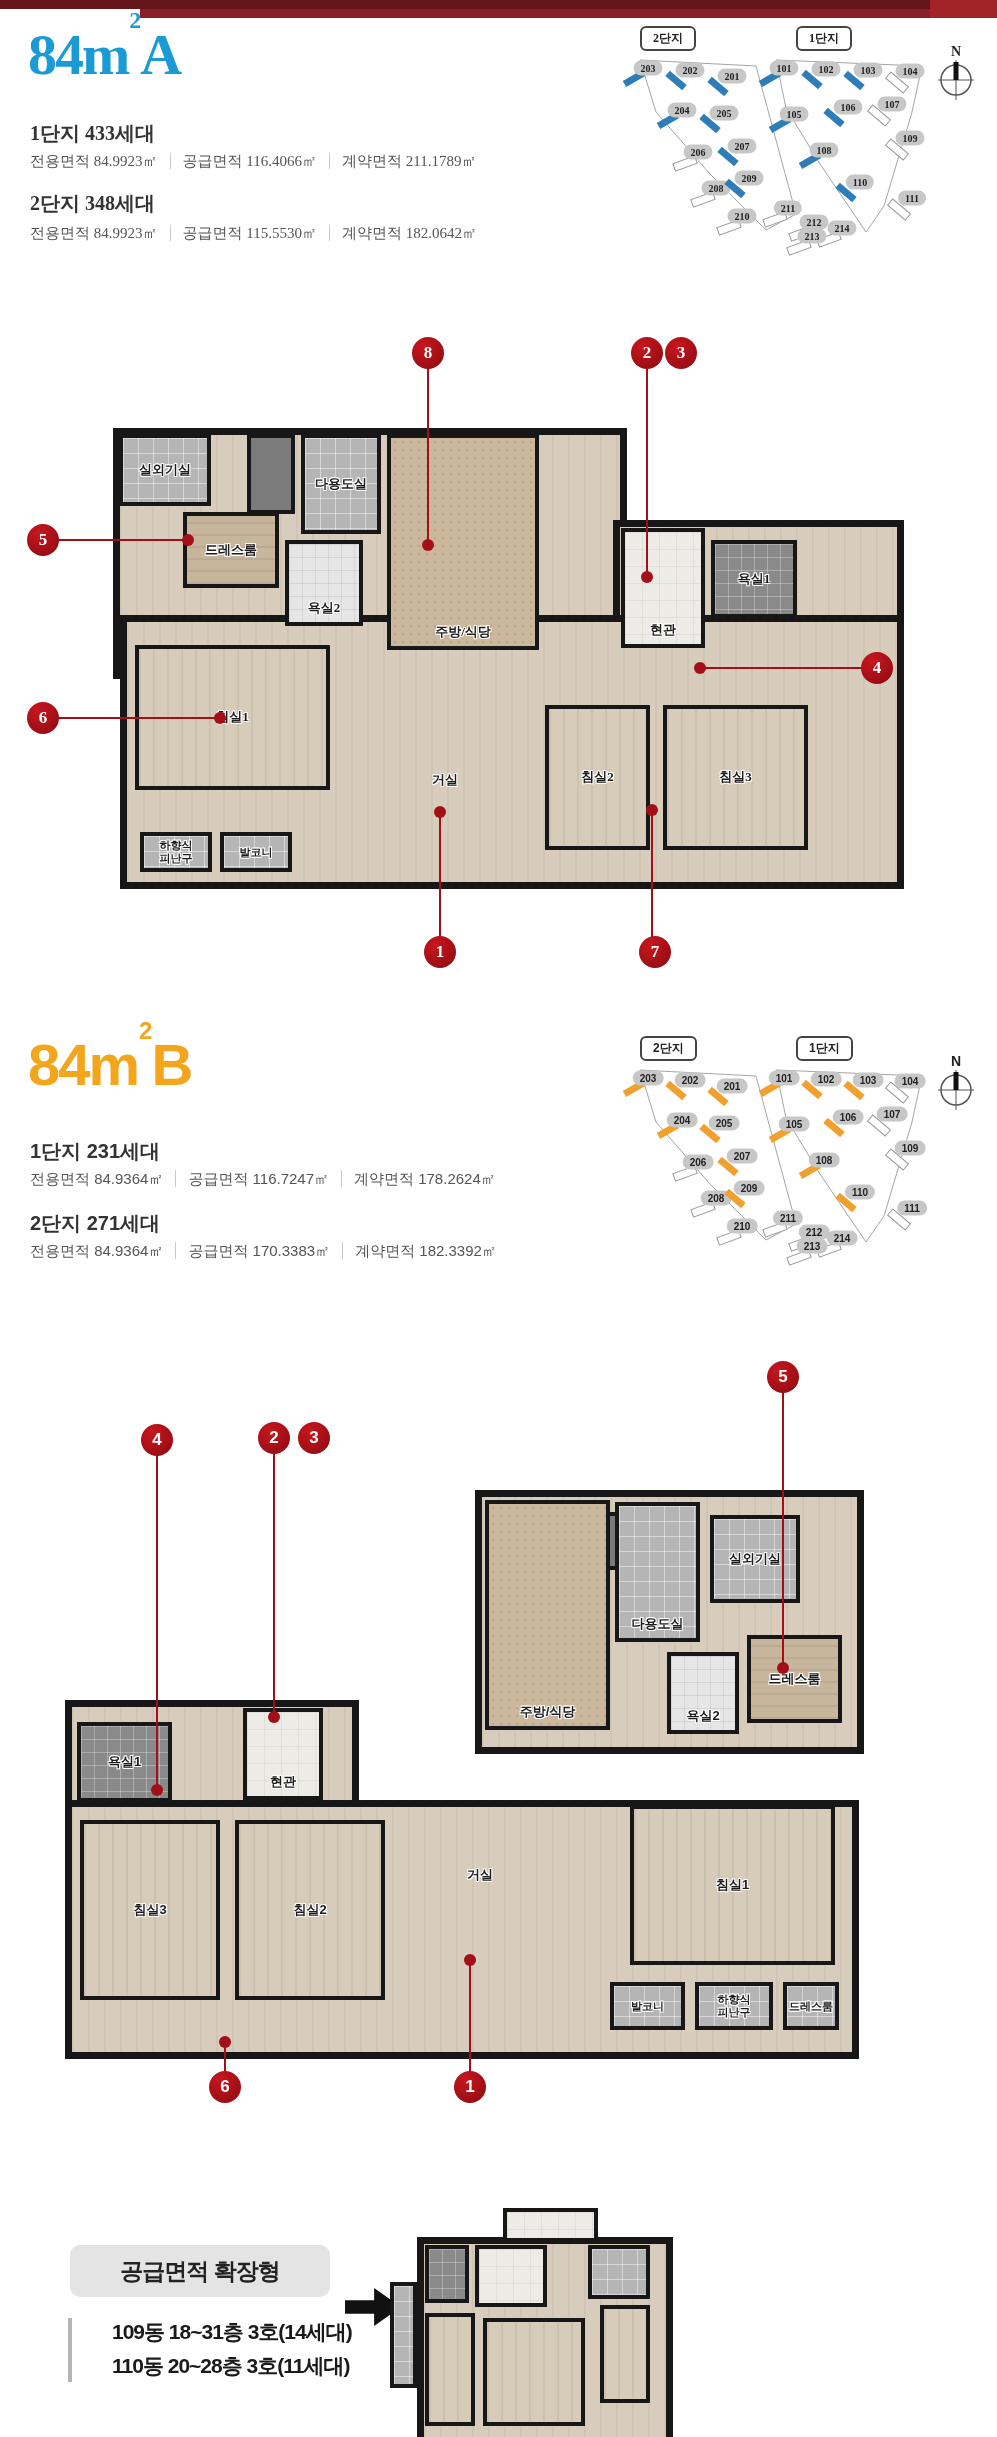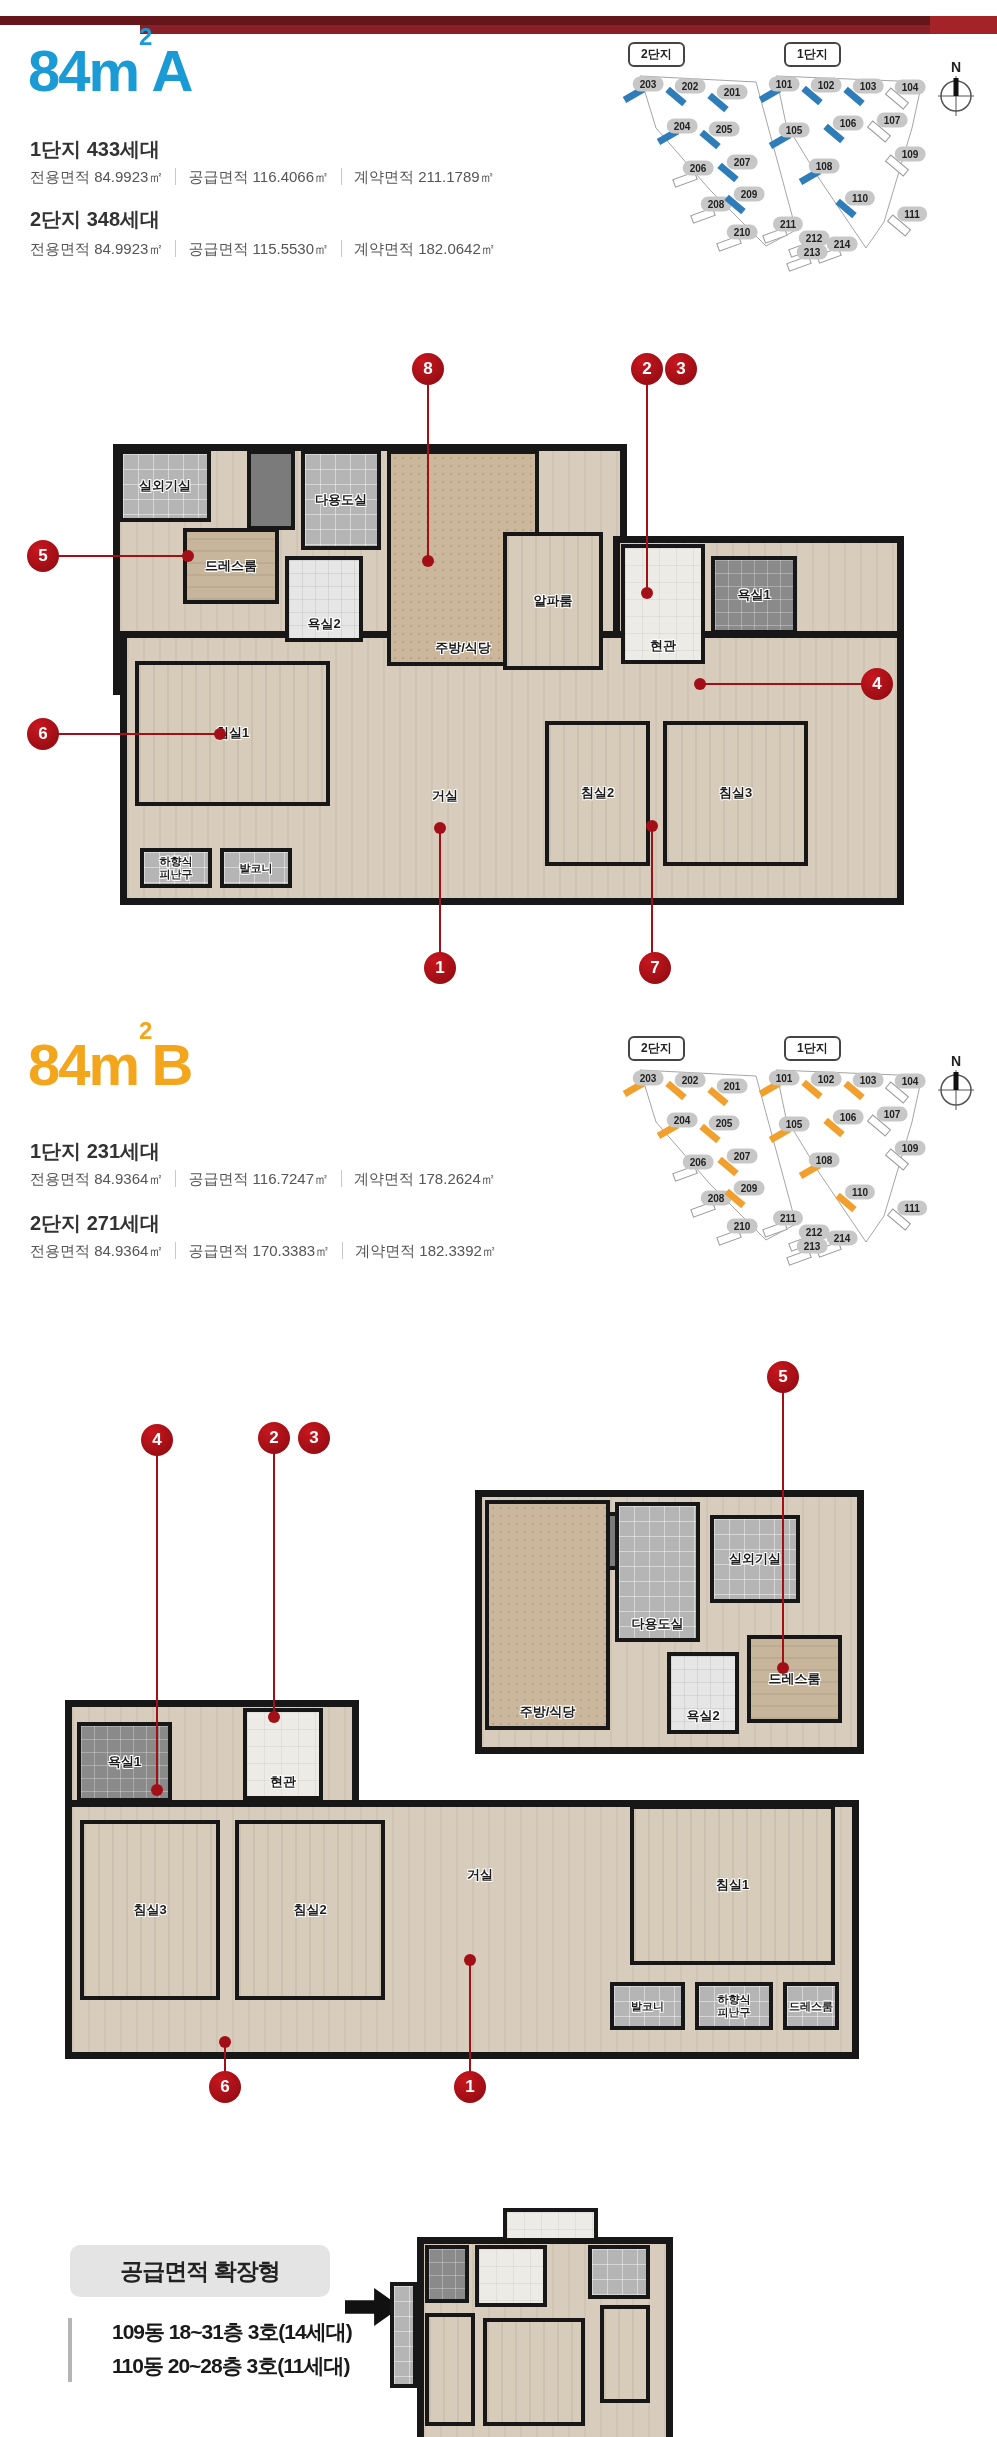--- a/index.html
+++ b/index.html
@@ -11,21 +11,21 @@
   
   .title{position:absolute;left:28px;font-size:58px;font-weight:700;letter-spacing:-2px;line-height:1;}
   .title sup{font-size:24px;position:relative;top:-26px;font-weight:700;margin:0 1px;}
   .cname{position:absolute;left:30px;font-size:20px;font-weight:700;color:#333;}
   .careas{position:absolute;left:30px;font-size:15px;color:#555;white-space:nowrap;}
   .careas .area+.area{border-left:1px solid #c9c9c9;padding-left:12px;margin-left:12px;}
   
   .sitemap{position:absolute;width:375px;height:235px;}
   .map-svg{position:absolute;left:0;top:0;}
   .map-label{position:absolute;border:2px solid #444;border-radius:6px;background:#fff;
-             font-weight:700;font-size:12px;padding:2px 11px;color:#222;}
+             font-weight:700;font-size:12px;padding:2px 11px;color:#222;margin-left:12px;}
   .bld-pill{position:absolute;transform:translate(-50%,-50%);background:#c7c7c7;border-radius:9px;
             font-size:10px;font-weight:700;color:#222;padding:1px 7px;line-height:1.3;white-space:nowrap;}
   .bld-bar{position:absolute;width:22px;height:7px;border:1px solid #999;background:#fff;}
   .bld-bar.hl{border:none;}
   .compass{position:absolute;}
   
   .plan{position:absolute;}
   .base{position:absolute;border:7px solid #171717;background:#d8cdbc;
         background-image:repeating-linear-gradient(90deg,rgba(0,0,0,.04) 0 2px,transparent 2px 16px);}
   .room{position:absolute;border:4px solid #171717;display:flex;align-items:center;justify-content:center;
@@ -55,21 +55,21 @@
   .finfo{position:absolute;left:112px;font-size:21px;font-weight:700;color:#1a1a1a;letter-spacing:-1px;}
   .fbar{position:absolute;left:68px;top:178px;width:4px;height:64px;background:#b5b5b5;}
   .arrow{position:absolute;left:345px;top:148px;width:56px;height:38px;background:#111;
          clip-path:polygon(0 32%,52% 32%,52% 0,100% 50%,52% 100%,52% 68%,0 68%);}
 </style>
 </head>
 <body>
 
 <div id="page">
 
-  <div class="sec" id="secA" style="top:16px;height:1010px;">
+  <div class="sec" id="secA" style="top:0;height:1010px;font-family:Liberation Serif, serif;">
     <div class="bar1" style="left: 0px; top: 0px; width: 997px; height: 9px; background: rgb(100, 22, 27);"></div>
     <div class="bar2" style="left: 140px; top: 9px; width: 857px; height: 9px; background: rgb(138, 32, 39);"></div>
     <div class="bar3" style="left: 930px; top: 0px; width: 67px; height: 18px; background: rgb(163, 35, 41);"></div>
 
     <div class="title" style="top: 26px; color: rgb(27, 155, 213);"><span>84m</span><sup>2</sup><span>A</span></div>
 
     <div class="cname" style="top:120px;">1단지 433세대</div>
     <div class="careas" style="top:152px;">
       <span class="area">전용면적 84.9923㎡</span><span class="area">공급면적 116.4066㎡</span><span class="area">계약면적 211.1789㎡</span>
     </div>
@@ -156,23 +156,20 @@
         </div>
         <div class="room wood2" style="left: 78px; top: 92px; width: 96px; height: 76px;">
           <div class="rlabel">드레스룸</div>
         </div>
         <div class="room bath2 lb" style="left: 180px; top: 120px; width: 78px; height: 86px;">
           <div class="rlabel">욕실2</div>
         </div>
         <div class="room counter lb" style="left: 282px; top: 14px; width: 152px; height: 216px;">
           <div class="rlabel">주방/식당</div>
         </div>
-        <div class="room wood" style="left: 398px; top: 96px; width: 100px; height: 138px;">
-          <div class="rlabel">알파룸</div>
-        </div>
         <div class="room entry lb" style="left: 516px; top: 108px; width: 84px; height: 120px;">
           <div class="rlabel">현관</div>
         </div>
         <div class="room bath" style="left: 606px; top: 120px; width: 86px; height: 78px;">
           <div class="rlabel">욕실1</div>
         </div>
         <div class="room wood" style="left: 30px; top: 225px; width: 195px; height: 145px;">
           <div class="rlabel">침실1</div>
         </div>
         <div class="room none" style="left: 280px; top: 330px; width: 120px; height: 60px;">

